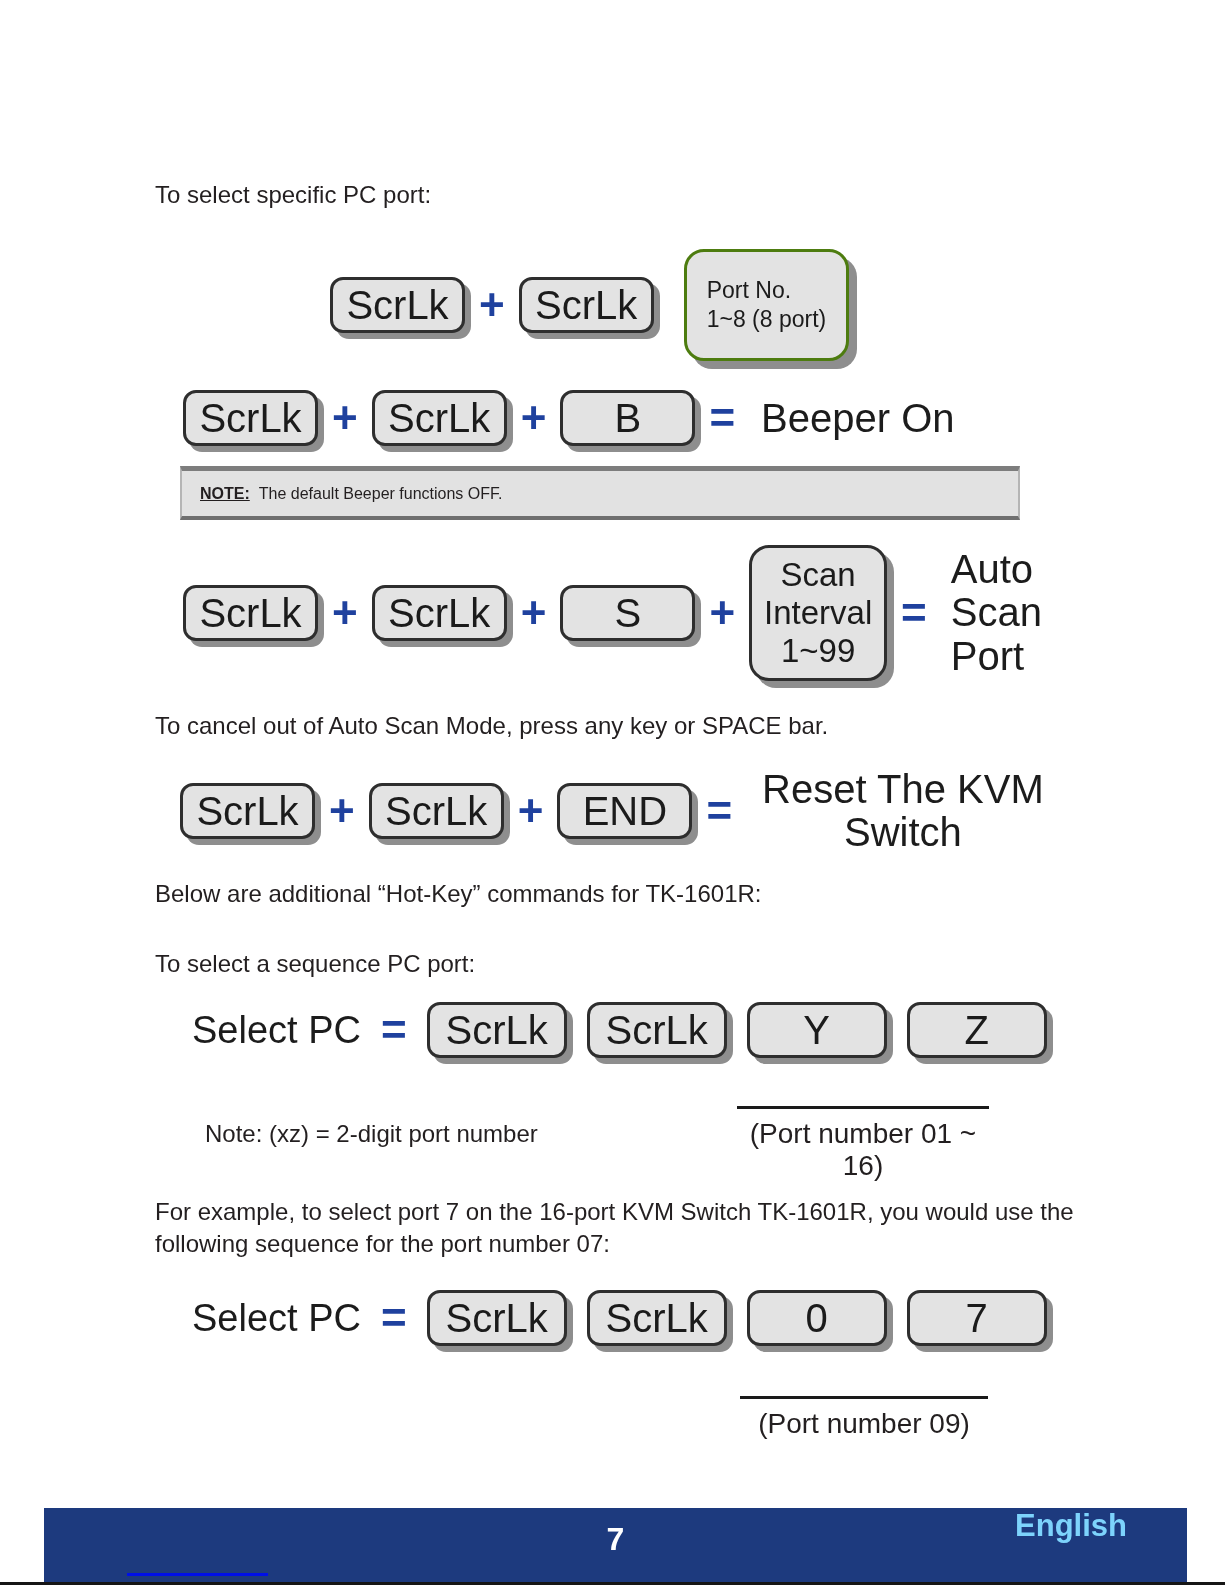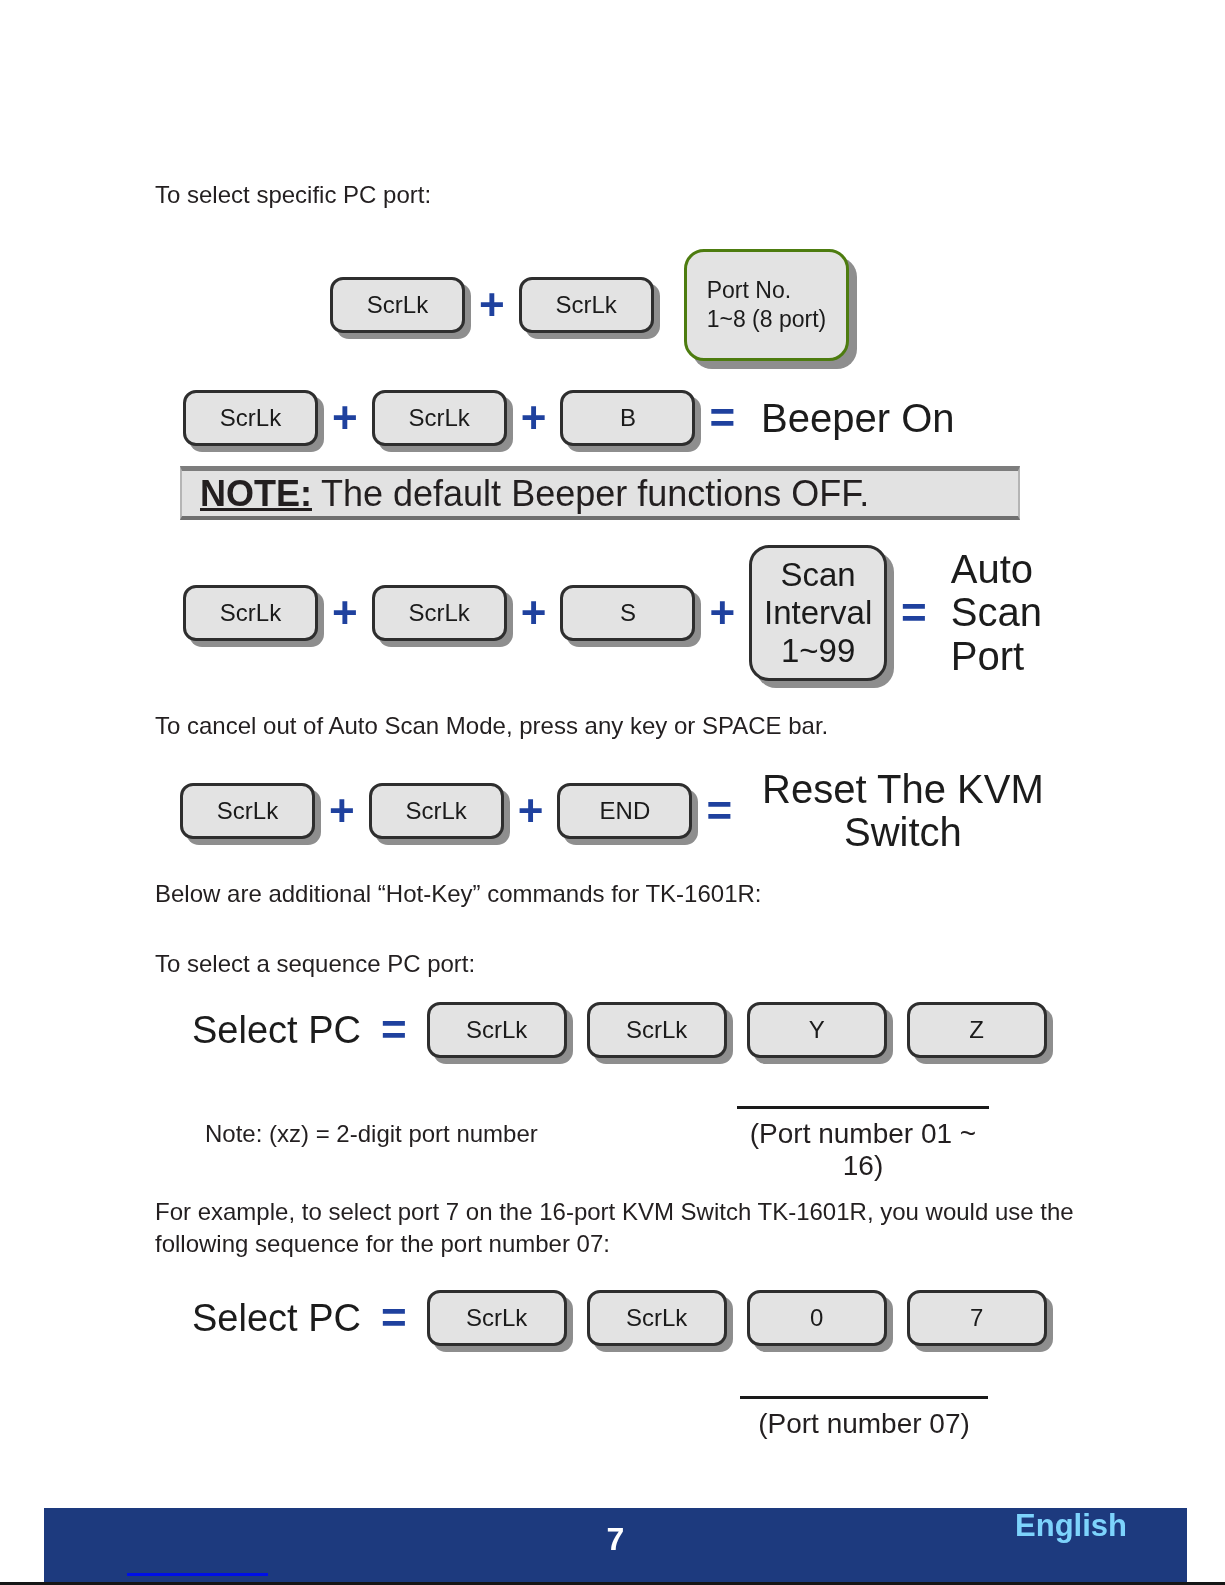--- a/index.html
+++ b/index.html
@@ -8,21 +8,21 @@
     font-family:"Liberation Sans",sans-serif;color:#231f20;overflow:hidden;
   }
   .row{position:absolute;display:flex;align-items:center;gap:14px;}
   .txt{position:absolute;font-size:24px;color:#231f20;white-space:nowrap;}
 
   .key{
     flex:none;display:flex;align-items:center;justify-content:center;
     width:135px;height:56px;box-sizing:border-box;
     background:#e3e3e3;border:3px solid #2e2e2e;border-radius:13px;
     box-shadow:6px 6px 0 #8e8e8e;
-    font-size:24px;color:#1b1b1b;
+    font-size:40px;color:#1b1b1b;
   }
   .key.wide{width:140px;}
 
   .op{flex:none;font-size:44px;font-weight:bold;color:#1f419e;line-height:1;}
 
   .result-label{font-size:40px;color:#1c1c1c;white-space:nowrap;}
   .result-stack{font-size:40px;color:#1c1c1c;line-height:1.08;}
   .result-stack.centered{text-align:center;}
 
   .port-box{
@@ -36,21 +36,21 @@
     background:#e3e3e3;border:3px solid #2e2e2e;border-radius:20px;
     box-shadow:7px 7px 0 #8e8e8e;
     padding:8px 2px;font-size:33px;line-height:1.15;color:#1b1b1b;text-align:center;
   }
 
   .note-box{
     position:absolute;left:180px;top:466px;width:840px;height:54px;box-sizing:border-box;
     background:#e2e2e2;
     border-top:5px solid #7d7d7d;border-bottom:4px solid #6f6f6f;
     border-left:2px solid #b5b5b5;border-right:2px solid #b5b5b5;
-    display:flex;align-items:center;padding-left:18px;font-size:36px;color:#231f20;
+    display:flex;align-items:center;padding-left:18px;font-size:16px;color:#231f20;
   }
   .note-label{font-weight:bold;text-decoration:underline;margin-right:9px;}
 
   .select-label{flex:none;font-size:38px;color:#1c1c1c;white-space:nowrap;}
 
   .caption{position:absolute;text-align:center;font-size:28px;color:#231f20;}
   .caption .overline{height:3px;background:#1a1a1a;margin-bottom:9px;}
 
   .footer{position:absolute;left:44px;top:1508px;width:1143px;height:75px;background:#1d3a7e;}
   .footer .page-num{
@@ -157,21 +157,21 @@
     <span class="select-label">Select PC</span>
     <span class="op">=</span>
     <span class="key wide">ScrLk</span>
     <span class="key wide">ScrLk</span>
     <span class="key wide">0</span>
     <span class="key wide">7</span>
   </div>
 
   <div class="caption" style="left:740px;top:1396px;width:248px;">
     <div class="overline"></div>
-    <div>(Port number 07)</div>
+    <div>(Port number 09)</div>
   </div>
 
   <div class="footer">
     <div class="page-num">7</div>
     <div class="lang">English</div>
   </div>
   <div class="link-line"></div>
   <div class="bottom-strip"></div>
 
 </div>

